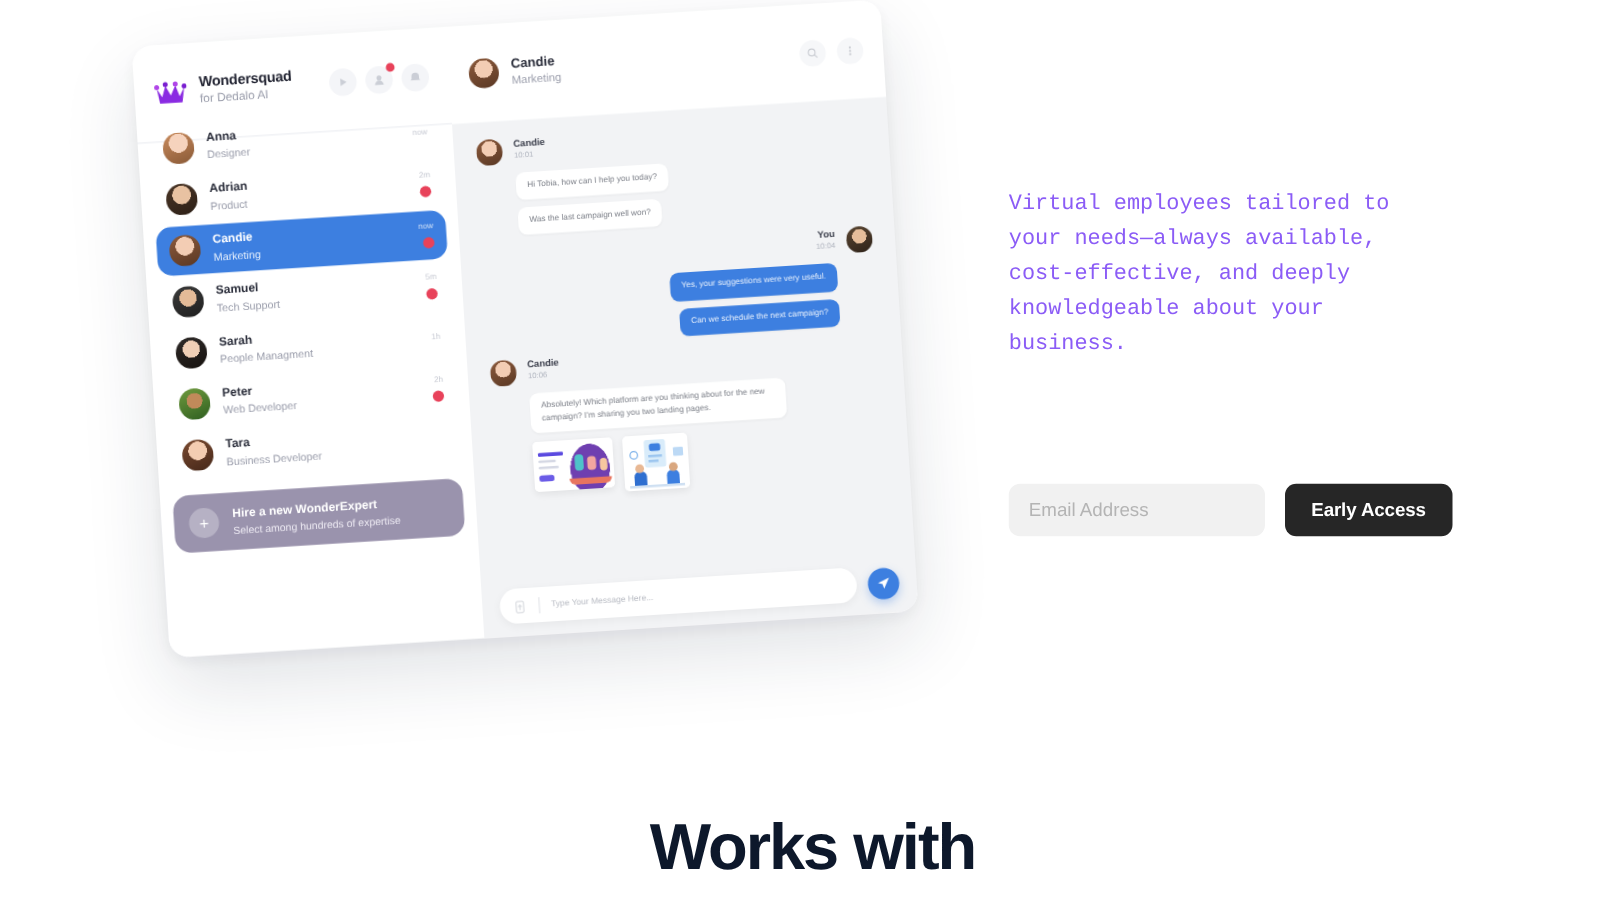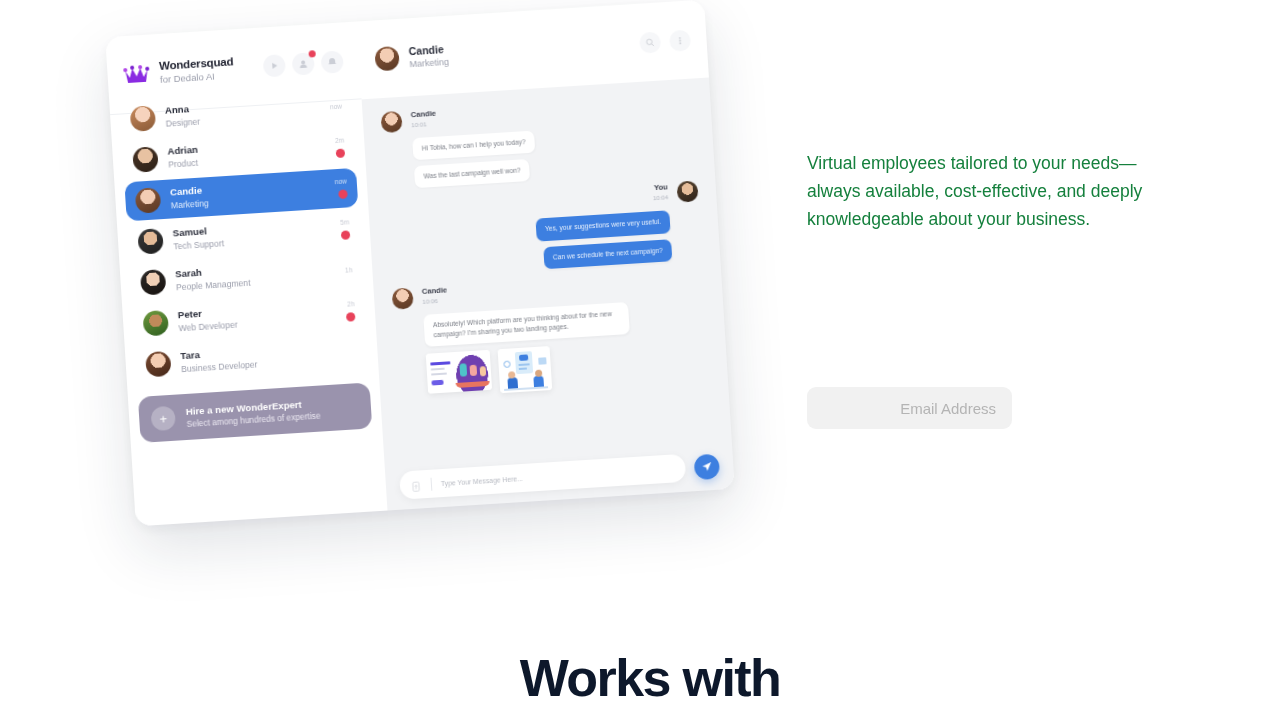--- a/index.html
+++ b/index.html
@@ -12,27 +12,27 @@
   .page { position: relative; width: 1280px; height: 720px; background:#fff; }
 
   
   .hero-text { position: absolute; left: 807px; top: 125px; width: 380px; }
   .hero-title {
     font-size: 76px; font-weight: 700; color: #0d182b;
     letter-spacing: -2.5px; line-height: 1.0; white-space: nowrap;
   }
   .hero-sub {
     margin-top: 24px; font-size: 17.5px; line-height: 28px;
-    color: #15803d; font-weight: 400; max-width: 345px;
+    color: #8b5cf6; font-weight: 400; max-width: 345px; font-family: Liberation Mono, monospace;
   }
   .hero-form { position:absolute; left: 807px; top: 387px; display: flex; align-items: center; }
   .email-input {
     width: 205px; height: 42px; border: none; outline: none;
     background: #f1f1f1; border-radius: 9px; padding: 0 16px;
-    font-family: "Liberation Sans", sans-serif; font-size: 15px; color: #3a3a3a; text-align: right;
+    font-family: "Liberation Sans", sans-serif; font-size: 15px; color: #3a3a3a;
   }
   .email-input::placeholder { color: #b4b4b4; }
   .early-btn {
     margin-left: 16px; height: 42px; padding: 0 21px; border: none;
     background: #262626; color: #fff; border-radius: 9px; cursor: pointer;
     font-family: "Liberation Sans", sans-serif; font-size: 15px; font-weight: 700;
     letter-spacing: -0.1px;
   }
 
   
@@ -427,17 +427,18 @@
       </div>
     </div>
   </div>
 
   <div class="hero-text">
     <p class="hero-sub">Virtual employees tailored to your needs—always available, cost-effective, and deeply knowledgeable about your business.</p>
   </div>
 
   <div class="hero-form">
     <input class="email-input" type="text" placeholder="Email Address" style="">
+    <button class="early-btn">Early Access</button>
   </div>
 
   <div class="works-with">Works with</div>
 
 </div>
 
 </body></html>

